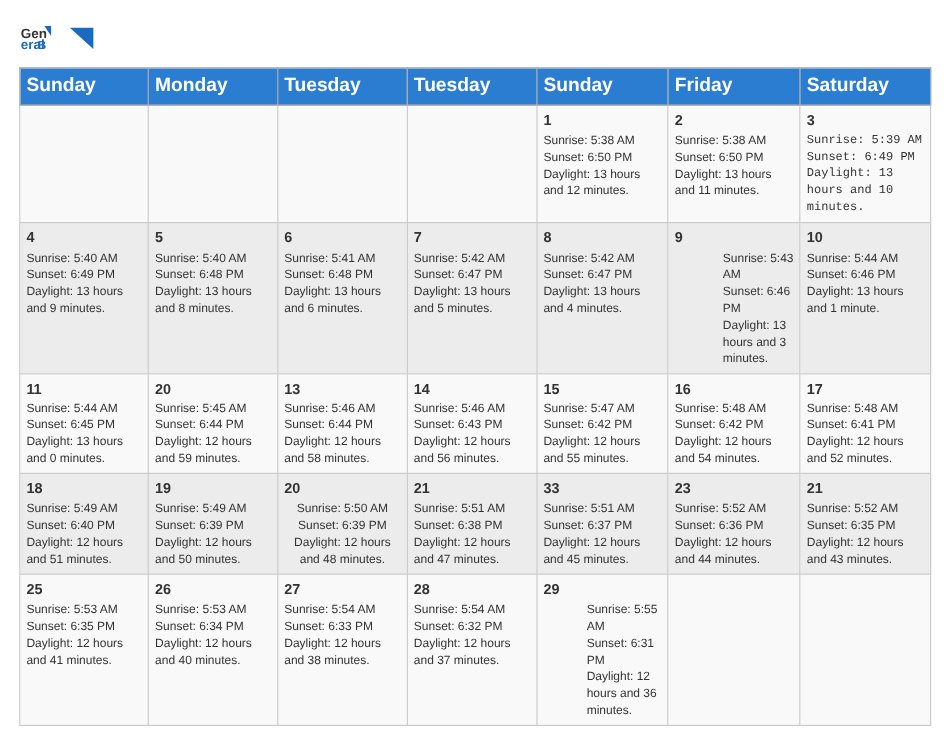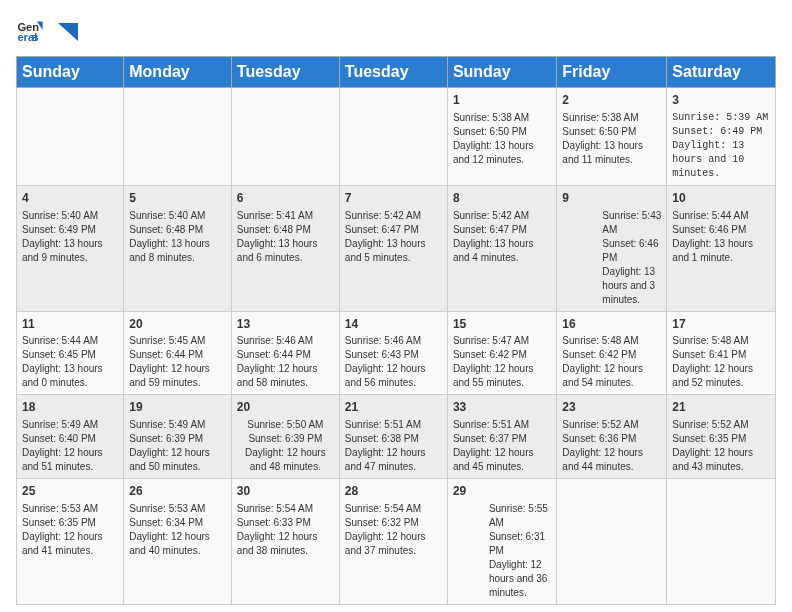--- a/index.html
+++ b/index.html
@@ -284,21 +284,21 @@
 Sunset: 6:35 PM
 Daylight: 12 hours and 41 minutes.</div>
         </td>
         <td>
           <span class="day-number">26</span>
           <div class="day-info" style="white-space: pre-line;">Sunrise: 5:53 AM
 Sunset: 6:34 PM
 Daylight: 12 hours and 40 minutes.</div>
         </td>
         <td>
-          <span class="day-number">30</span>
+          <span class="day-number">27</span>
           <div class="day-info" style="white-space: pre-line;">Sunrise: 5:54 AM
 Sunset: 6:33 PM
 Daylight: 12 hours and 38 minutes.</div>
         </td>
         <td>
           <span class="day-number">28</span>
           <div class="day-info" style="white-space: pre-line;">Sunrise: 5:54 AM
 Sunset: 6:32 PM
 Daylight: 12 hours and 37 minutes.</div>
         </td>

